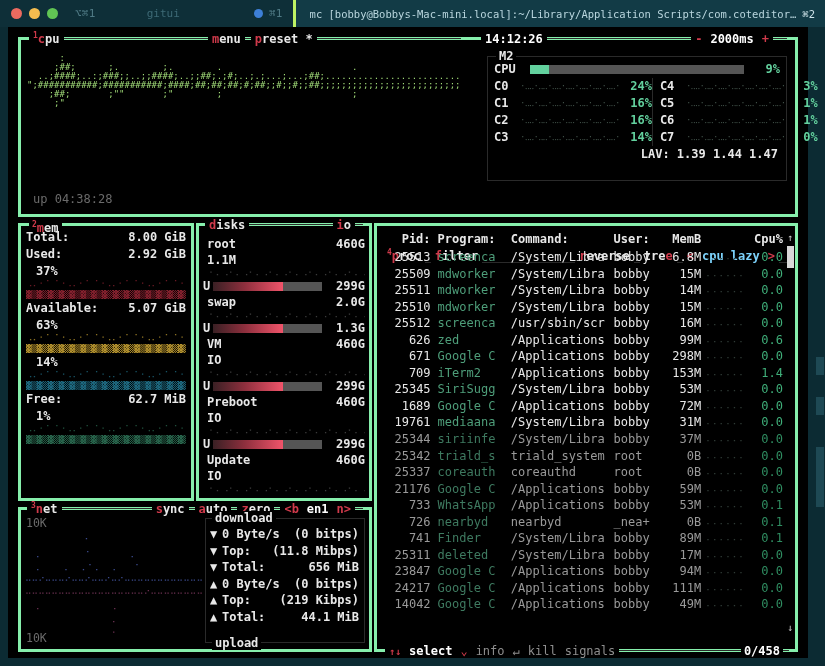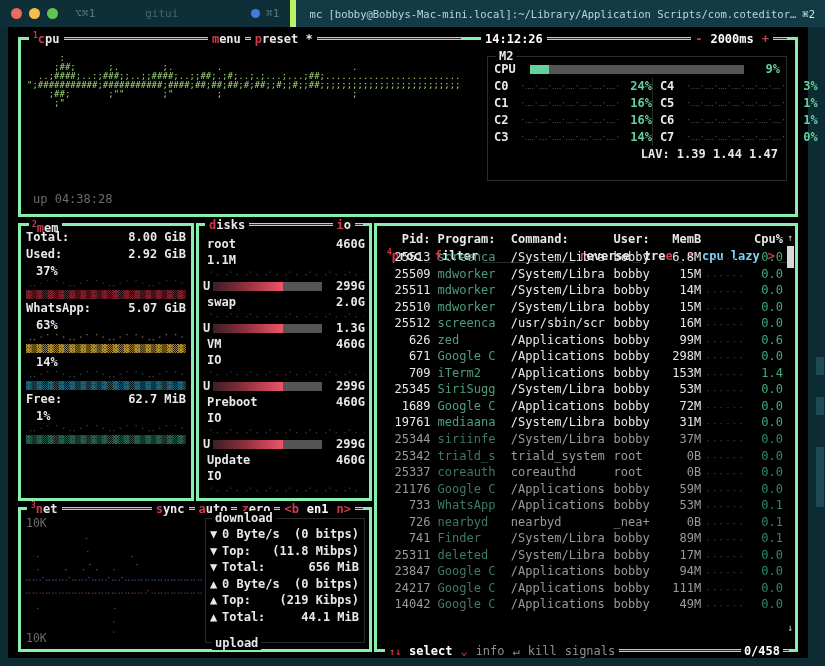--- a/index.html
+++ b/index.html
@@ -11,21 +11,21 @@
     -webkit-font-smoothing:none;
   }
 
   
   .titlebar{
     height:27px; width:825px; display:flex; align-items:stretch;
     background:#0e2f38;
   }
   .tb-seg{ display:flex; align-items:center; position:relative; height:27px; }
   .tb-left{ width:440px; background:#0e2f38; }
-  .tb-right{ flex:1; background:#123b46; border-left:6px solid #bef264; }
+  .tb-right{ flex:1; background:#123b46; border-left:3px solid #bef264; }
   .lights{ display:flex; gap:7px; padding-left:11px; }
   .light{ width:11px; height:11px; border-radius:50%; }
   .l-red{ background:#ec6a5f; }
   .l-yellow{ background:#f4bd4f; }
   .l-green{ background:#61c554; }
   .tb-shortcut{ color:#4f7a85; font-size:11px; margin-left:17px; letter-spacing:0.2px;}
   .tb-title-center{
     position:absolute; left:0; right:0; text-align:center;
     color:#3d6a76; font-size:11px; pointer-events:none;padding-left:34px;
   }
@@ -285,21 +285,21 @@
             <span>8.00 GiB</span>
           </div>
           <div class="mem-line">
             <span>Used:</span>
             <span>2.92 GiB</span>
           </div>
           <div class="mem-pct">37%</div>
           <div class="mem-spark" style="color: rgb(139, 34, 48); opacity: 0.75;">⠠⠄⠂⠁⠈⠐⠠⠄⠂⠁⠈⠐⠠⠄⠂⠁⠈⠐⠠⠄⠂⠁⠈⠐⠠⠄⠂⠁⠈⠐</div>
           <div class="mem-bar" style="color: rgb(139, 34, 48);">▓▒▓▒▓▒▓▒▓▒▓▒▓▒▓▒▓▒▓▒▓▒▓▒▓▒▓▒▓▒▓▒▓▒</div>
           <div class="mem-line">
-            <span>WhatsApp:</span>
+            <span>Available:</span>
             <span>5.07 GiB</span>
           </div>
           <div class="mem-pct">63%</div>
           <div class="mem-spark" style="color: rgb(185, 150, 47); opacity: 0.75;">⠠⠄⠂⠁⠈⠐⠠⠄⠂⠁⠈⠐⠠⠄⠂⠁⠈⠐⠠⠄⠂⠁⠈⠐⠠⠄⠂⠁⠈⠐</div>
           <div class="mem-bar" style="color: rgb(185, 150, 47);">▓▒▓▒▓▒▓▒▓▒▓▒▓▒▓▒▓▒▓▒▓▒▓▒▓▒▓▒▓▒▓▒▓▒</div>
           <div class="mem-pct">14%</div>
           <div class="mem-spark" style="color: rgb(31, 110, 134); opacity: 0.75;">⠠⠄⠂⠁⠈⠐⠠⠄⠂⠁⠈⠐⠠⠄⠂⠁⠈⠐⠠⠄⠂⠁⠈⠐⠠⠄⠂⠁⠈⠐</div>
           <div class="mem-bar" style="color: rgb(31, 110, 134);">▓▒▓▒▓▒▓▒▓▒▓▒▓▒▓▒▓▒▓▒▓▒▓▒▓▒▓▒▓▒▓▒▓▒</div>
           <div class="mem-line">
             <span>Free:</span>

